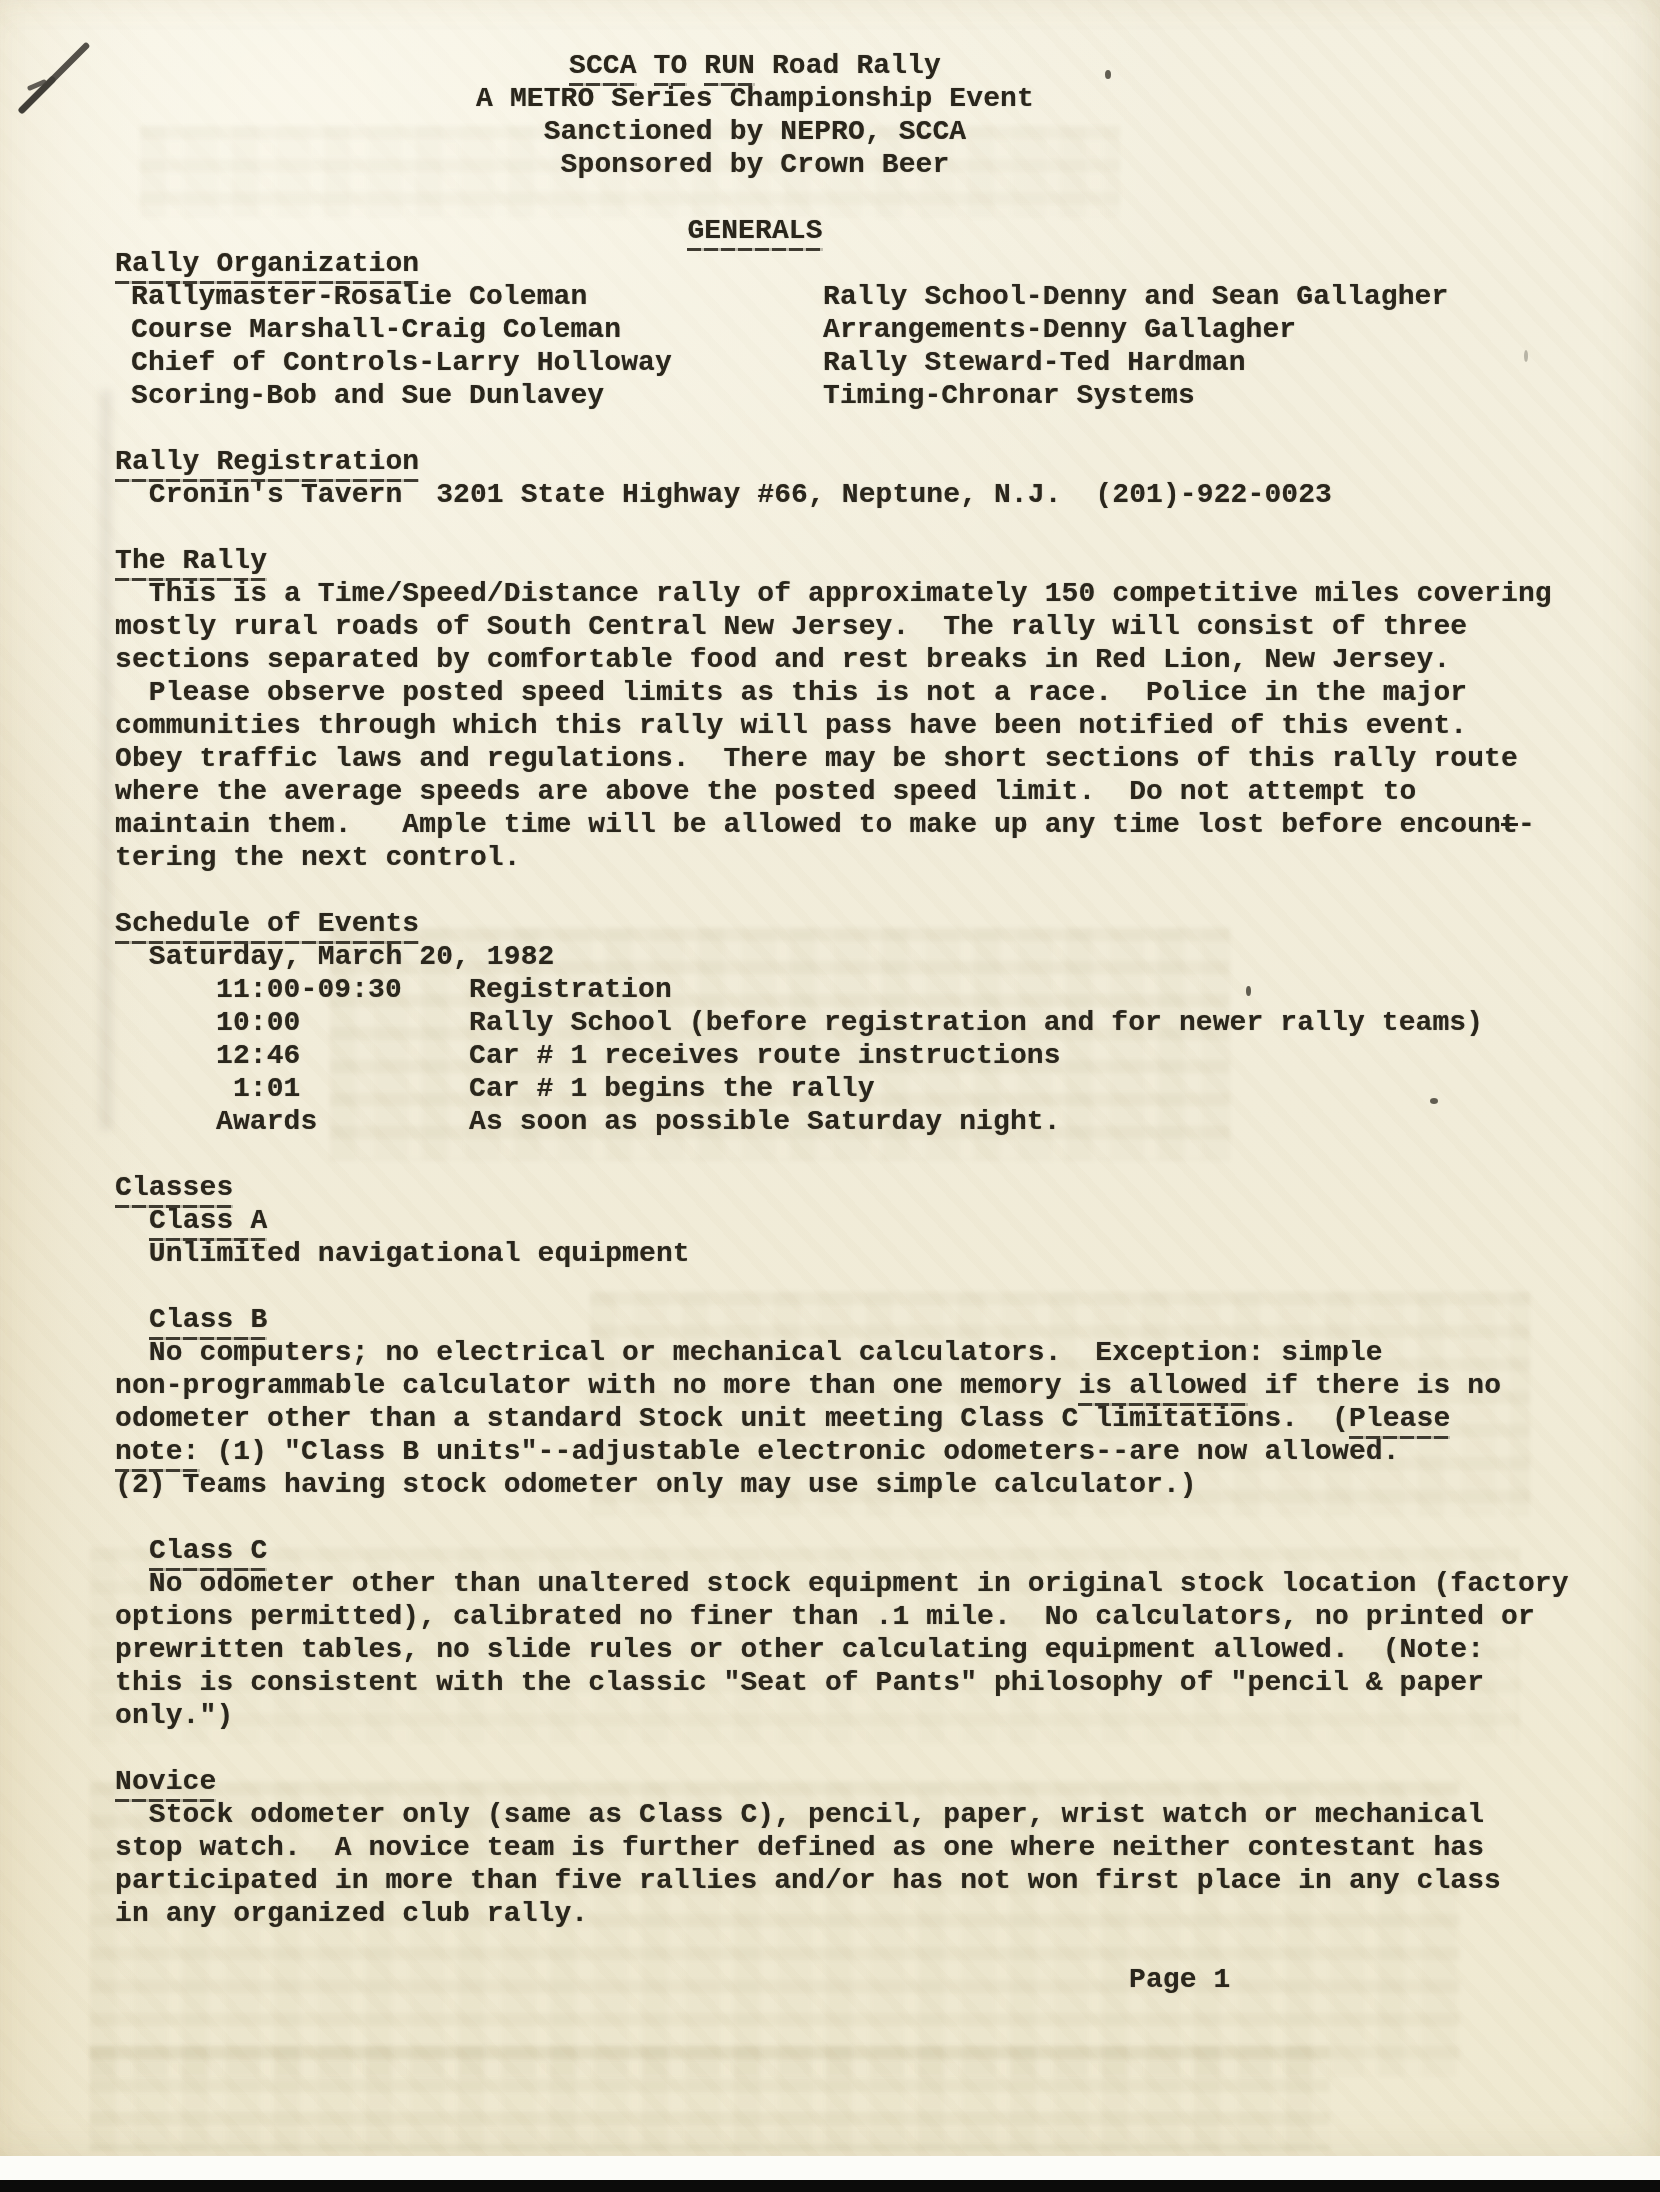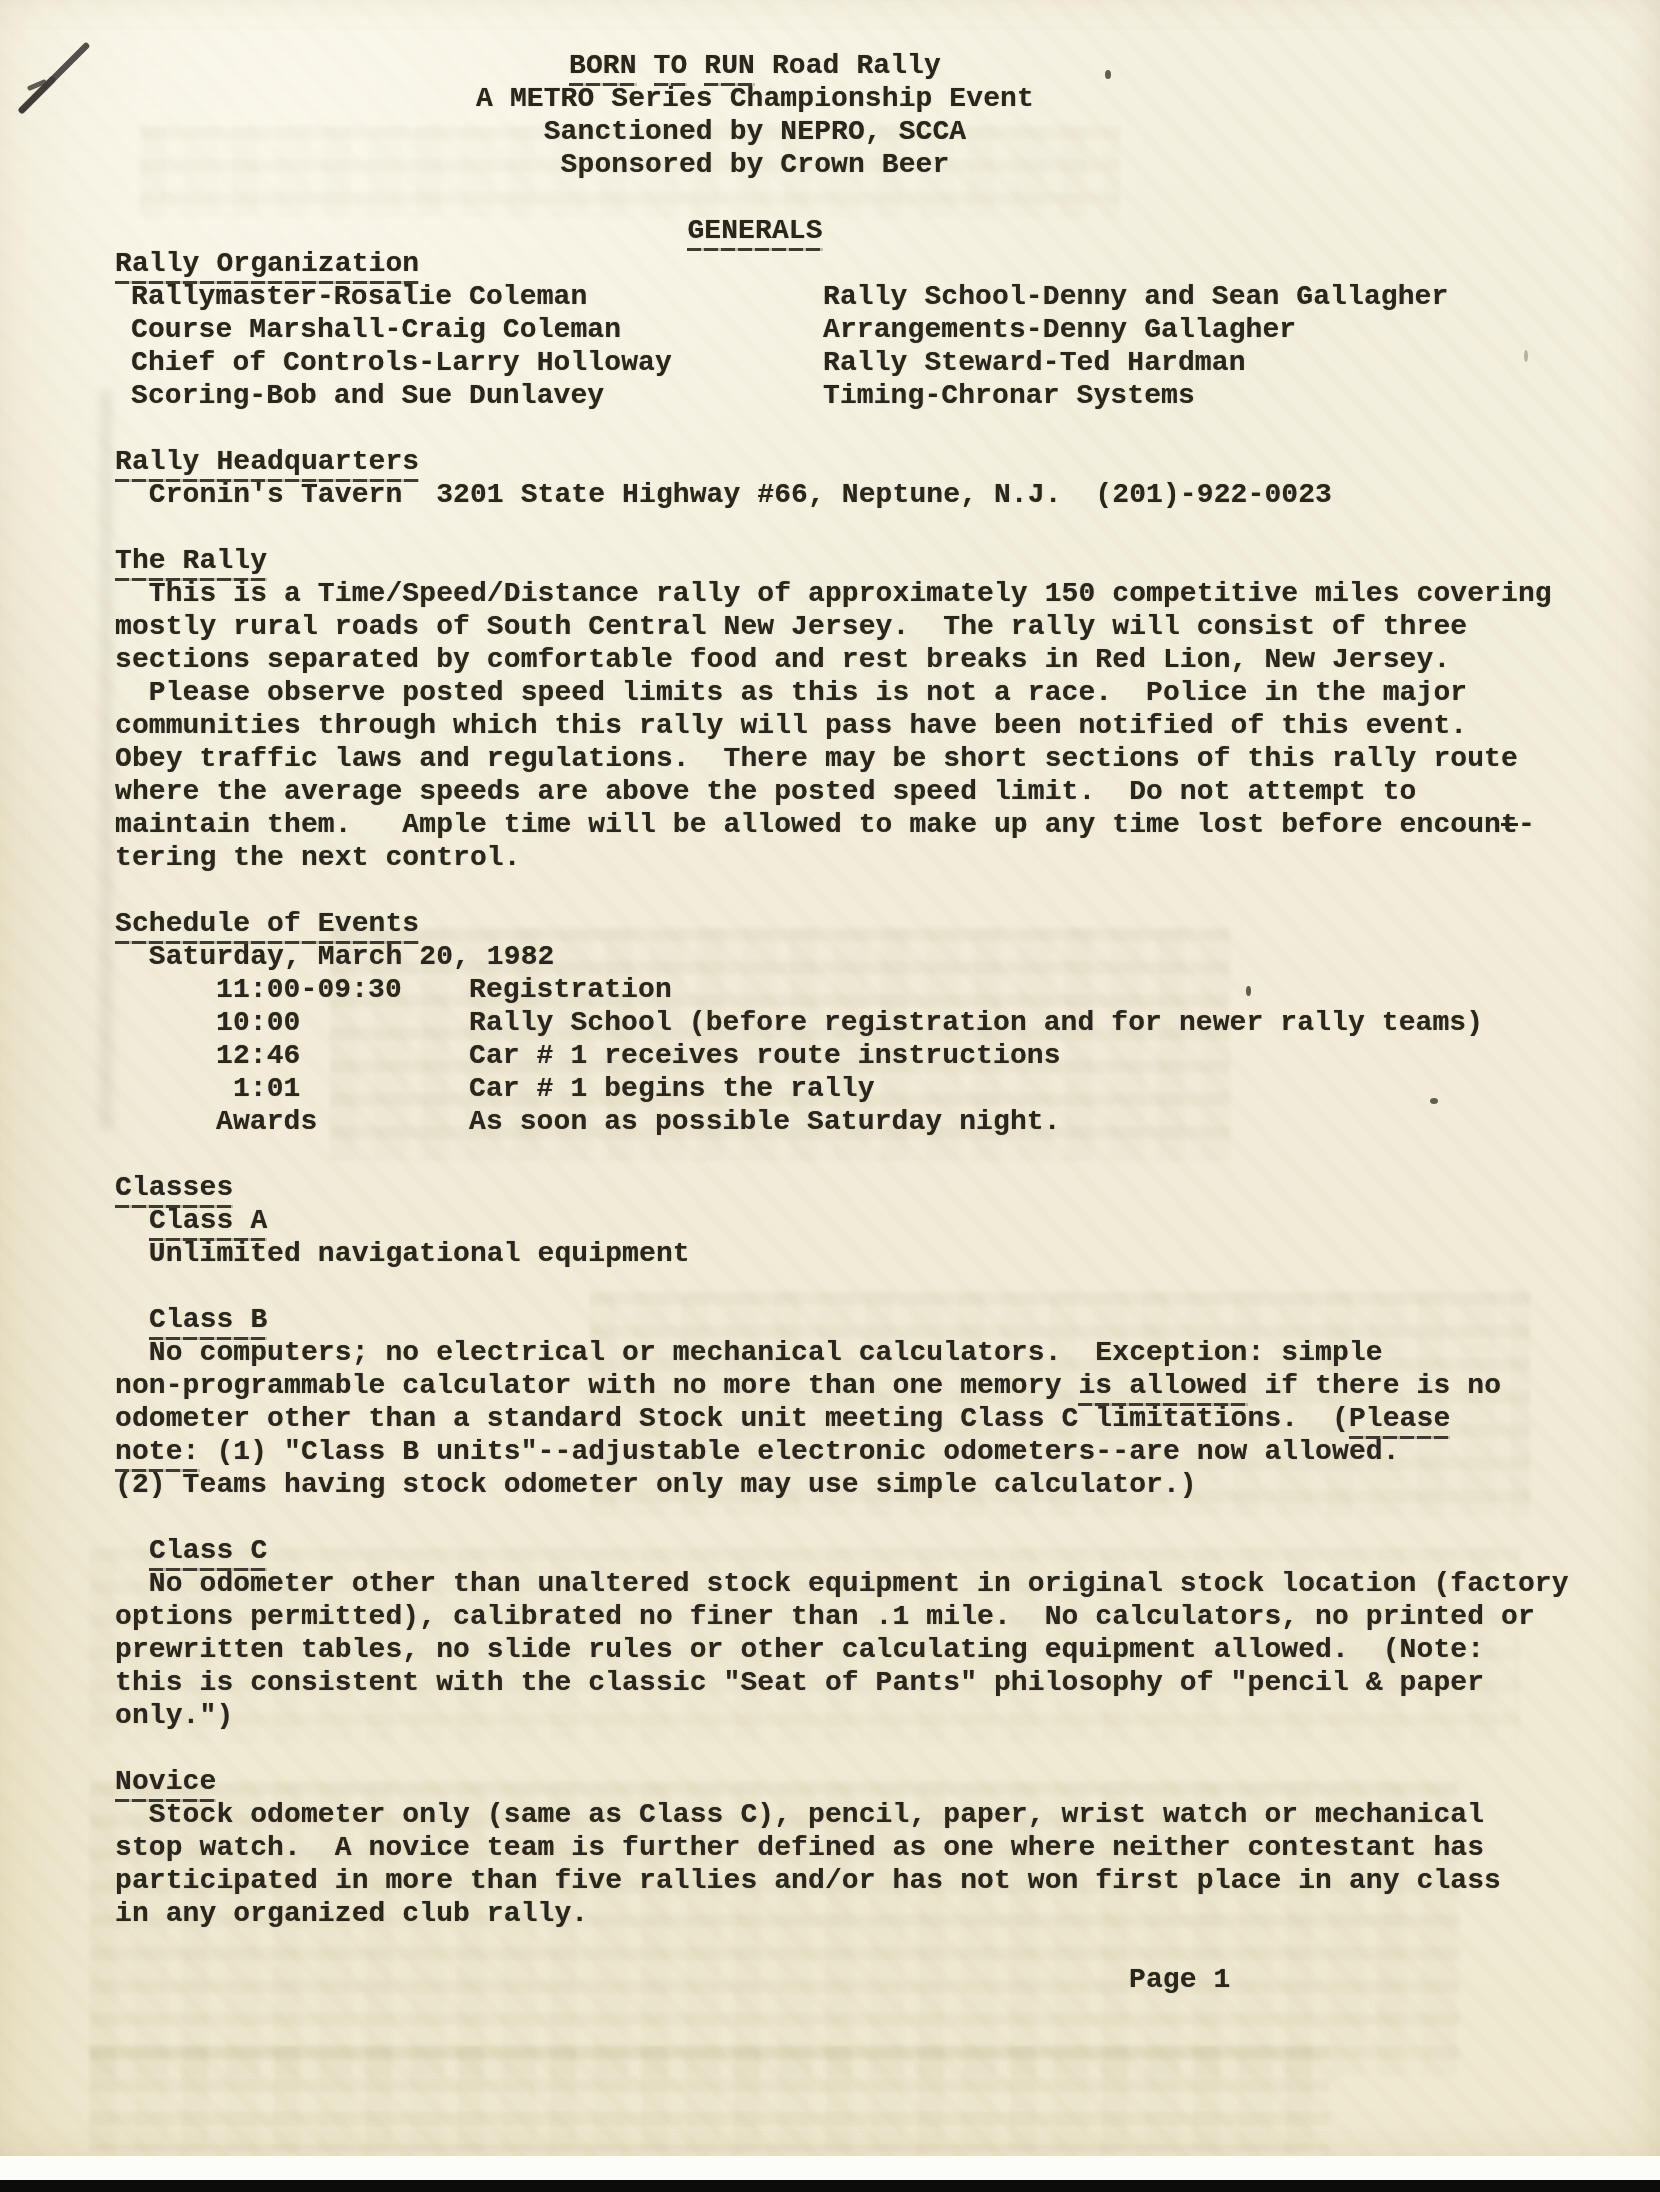--- a/index.html
+++ b/index.html
@@ -91,40 +91,40 @@
 </svg>
 
 <div class="speck s1"></div>
 <div class="speck s2"></div>
 <div class="speck s3"></div>
 <div class="speck s4"></div>
 
 <div class="content">
 
   <div class="center-block">
-    <div class="ln"><span class="u tw">BORN</span><span class="u tw">TO</span><span class="u">RUN</span><span> Road Rally</span></div>
+    <div class="ln"><span class="u tw">SCCA</span><span class="u tw">TO</span><span class="u">RUN</span><span> Road Rally</span></div>
     <div class="ln">A METRO Series Championship Event</div>
     <div class="ln">Sanctioned by NEPRO, SCCA</div>
     <div class="ln">Sponsored by Crown Beer</div>
     <div class="ln"></div>
     <div class="ln"><span class="u">GENERALS</span></div>
   </div>
 
   <section>
     <div class="ln"><span class="u">Rally Organization</span></div>
     <div class="ln"><span class="org-left">Rallymaster-Rosalie Coleman</span><span class="org-right">Rally School-Denny and Sean Gallagher</span></div>
     <div class="ln"><span class="org-left">Course Marshall-Craig Coleman</span><span class="org-right">Arrangements-Denny Gallagher</span></div>
     <div class="ln"><span class="org-left">Chief of Controls-Larry Holloway</span><span class="org-right">Rally Steward-Ted Hardman</span></div>
     <div class="ln"><span class="org-left">Scoring-Bob and Sue Dunlavey</span><span class="org-right">Timing-Chronar Systems</span></div>
   </section>
 
   <div class="ln"></div>
 
   <section>
-    <div class="ln"><span class="u">Rally Headquarters</span></div>
+    <div class="ln"><span class="u">Rally Registration</span></div>
     <div class="ln">  Cronin's Tavern  3201 State Highway #66, Neptune, N.J.  (201)-922-0023</div>
   </section>
 
   <div class="ln"></div>
 
   <section>
     <div class="ln"><span class="u">The Rally</span></div>
     <div>
         <div class="ln">  This is a Time/Speed/Distance rally of approximately 150 competitive miles covering</div>
         <div class="ln">mostly rural roads of South Central New Jersey.  The rally will consist of three</div>

